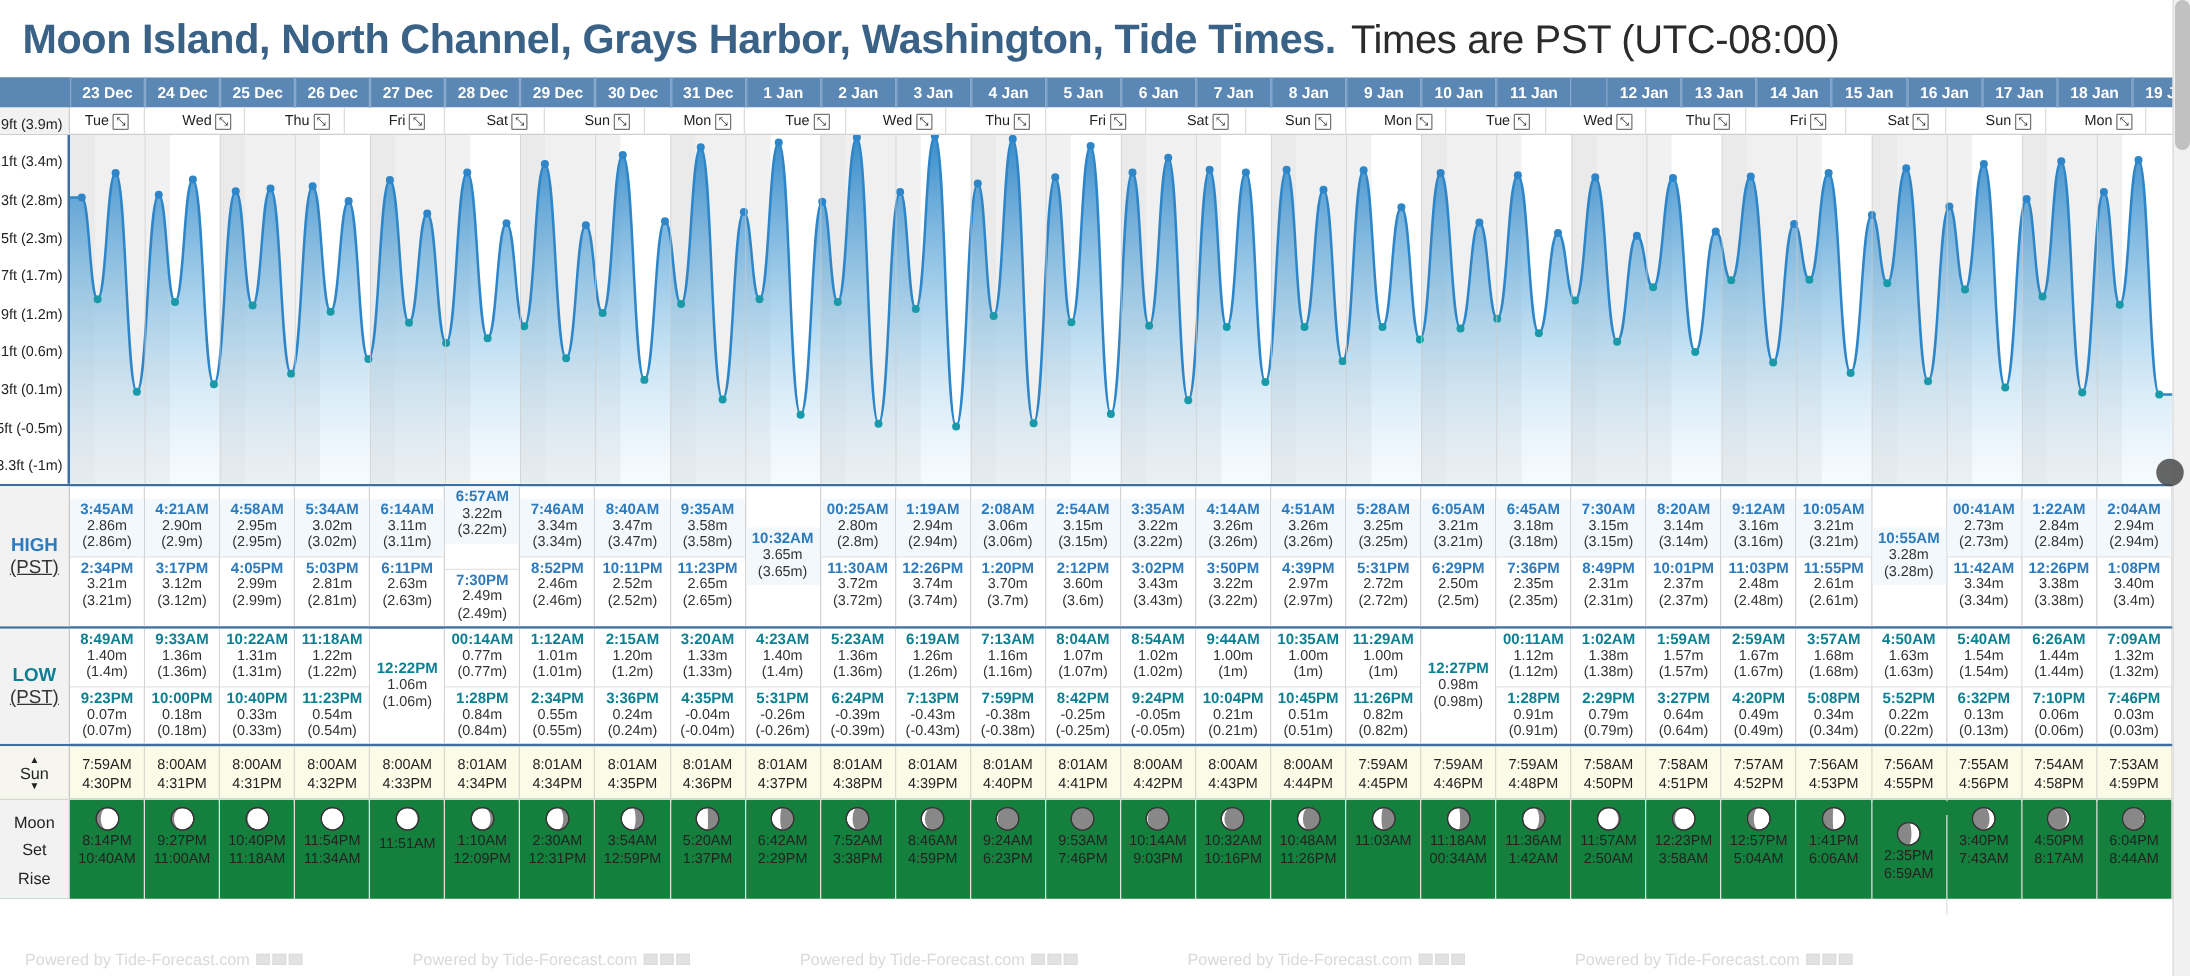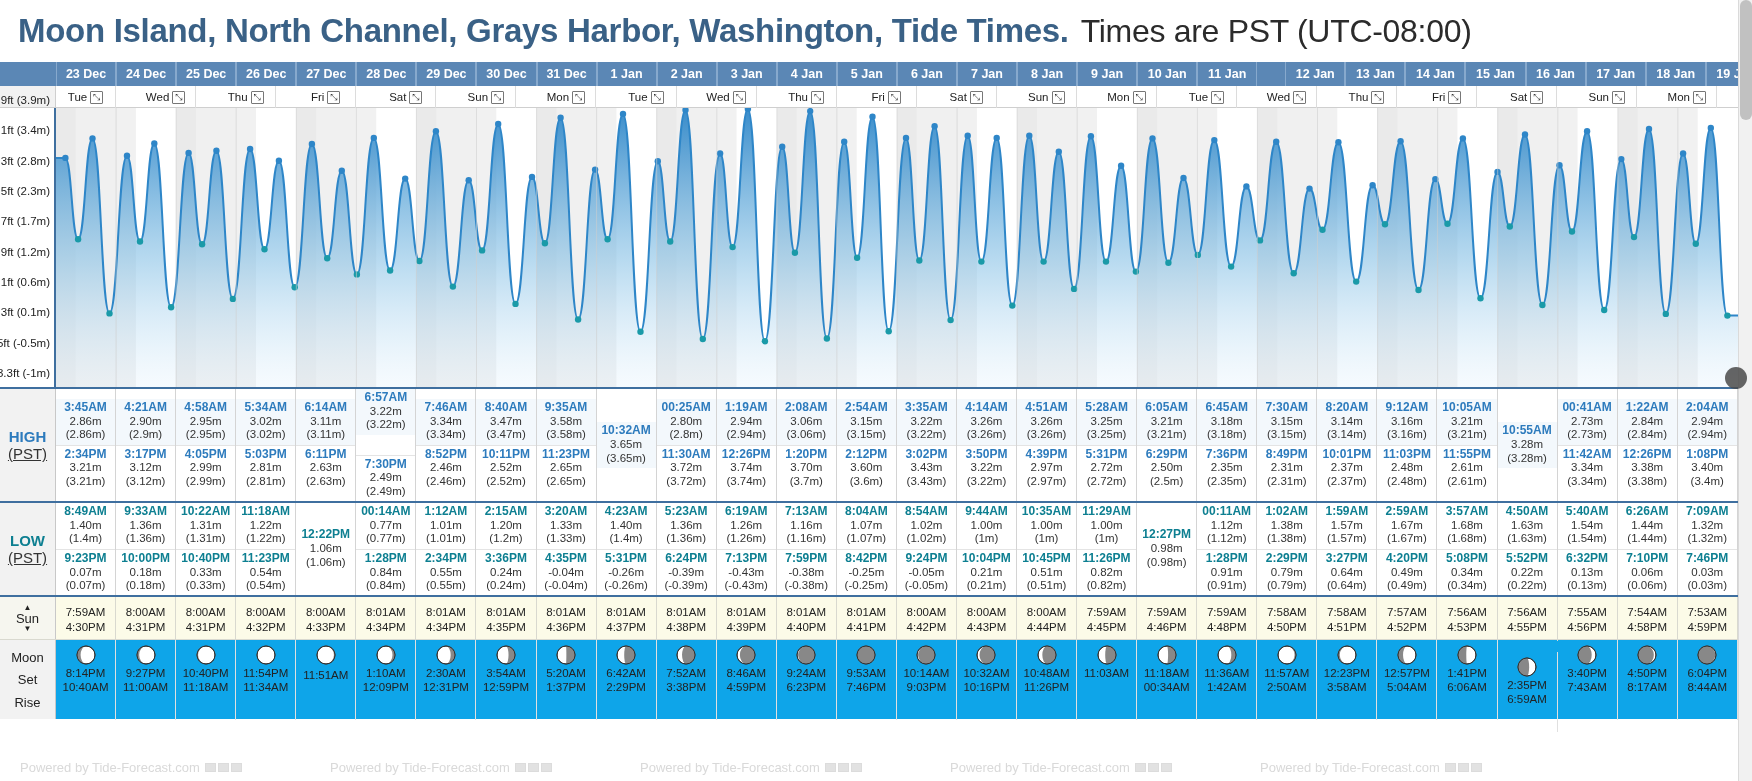--- a/index.html
+++ b/index.html
@@ -66,21 +66,21 @@
   #sun-row{ border-top:2px solid #3f6f9f; background:#fcfbe8; height:44px; }
   #sun-row .lcell{ background:#f6f6ef; border-right:1px solid #c8c8c8;
     display:flex; flex-direction:column; align-items:center; justify-content:center;
     font-size:13px; color:#222; line-height:1;}
   .tri{ font-size:8px; line-height:1; color:#222; }
   .sun-cell{ border-right:1px solid #d9d9cf; display:flex; flex-direction:column;
     align-items:center; justify-content:center; gap:3px; font-size:11.5px;
     color:#222; height:44px;}
 
   
-  #moon-row{ border-top:1px solid #d9d9cf; background:#0ea5e9; height:80px; }
+  #moon-row{ border-top:1px solid #d9d9cf; background:#15803d; height:80px; }
   #moon-row .lcell{ background:#f2f2f2; border-right:1px solid #c8c8c8;
     display:flex; flex-direction:column; align-items:center; justify-content:space-around;
     font-size:13px; color:#222; padding:6px 0;}
   .moon-cell{ border-right:1px solid #e0e0e0; display:flex; flex-direction:column;
     align-items:center; justify-content:flex-start; gap:2px; font-size:11.5px;
     color:#222; height:80px; padding-top:5px;}
 
   
   #watermark-row{ position:absolute; left:0; bottom:0; width:100%; height:28px;
     display:flex; align-items:center; pointer-events:none; }

